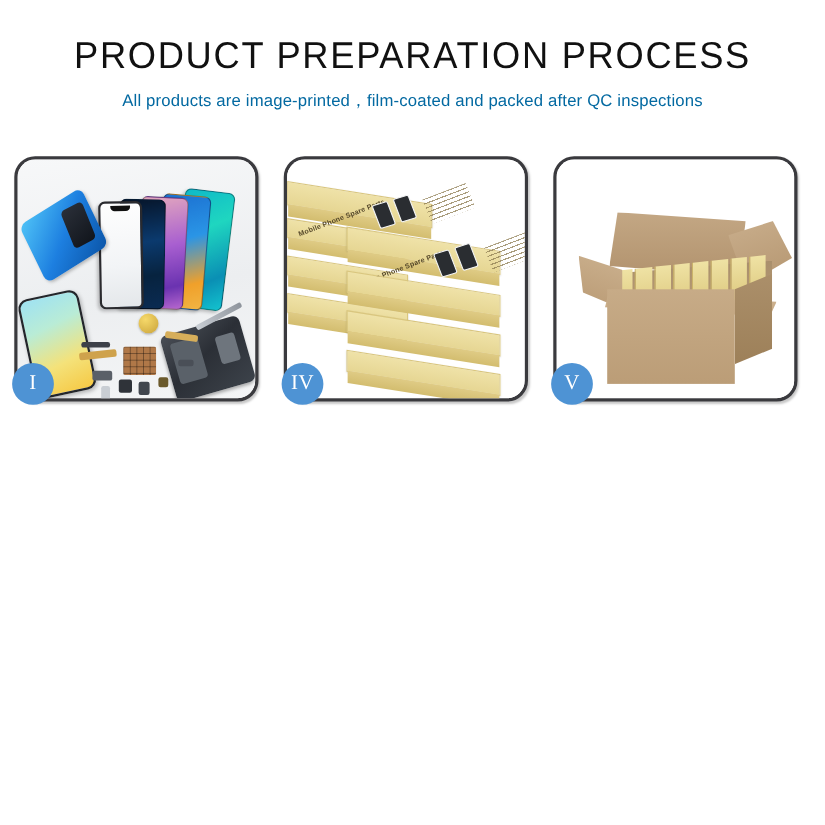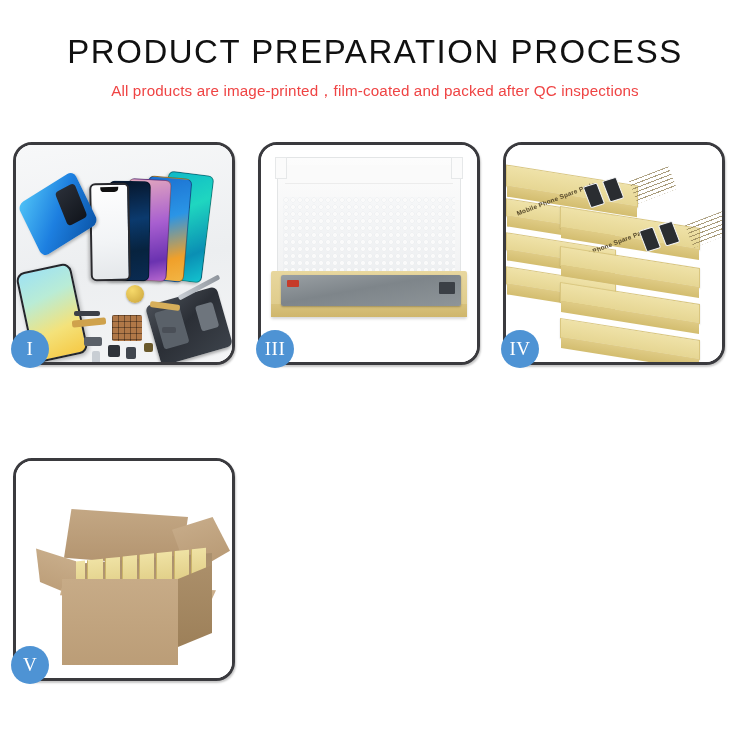--- a/index.html
+++ b/index.html
@@ -20,21 +20,21 @@
     letter-spacing:1.6px;
     color:#111111;
     line-height:1.05;
     transform:scaleX(0.97);
     white-space:nowrap;
   }
   .subtitle {
     margin-top:11px;
     font-size:15.2px;
     font-weight:400;
-    color:#ef4444;
+    color:#0369a1;
     letter-spacing:0.15px;
     white-space:nowrap;
   }
 
   
   .grid {
     position:absolute;
     left:13px; top:142px;
     width:724px;
     display:grid;
@@ -388,32 +388,20 @@
         <span class="chipgrid"></span>
         <span class="flex-cable"></span>
         <span class="flex-cable2"></span>
       </div>
       <div class="tweezers"></div>
     </div>
     <div class="badge">I</div>
   </div>
 
 
-  <div class="panel">
-    <div class="panel-inner">
-      <div class="p3bg"></div>
-      <div class="lid3"></div>
-      <div class="flapL3"></div>
-      <div class="flapR3"></div>
-      <div class="foam3"></div>
-      <div class="tray3"></div>
-      <div class="screen3"></div>
-    </div>
-    <div class="badge">III</div>
-  </div>
 
   <div class="panel">
     <div class="panel-inner">
       <div class="p4bg"></div>
       <div class="stackwrap">
 
         <div class="ybox" style="left:4px;top:48px;width:110px;height:18px;transform:skewY(9deg);">
             <span class="side"></span>
           </div>
         <div class="ybox" style="left:4px;top:82px;width:110px;height:18px;transform:skewY(9deg);">

